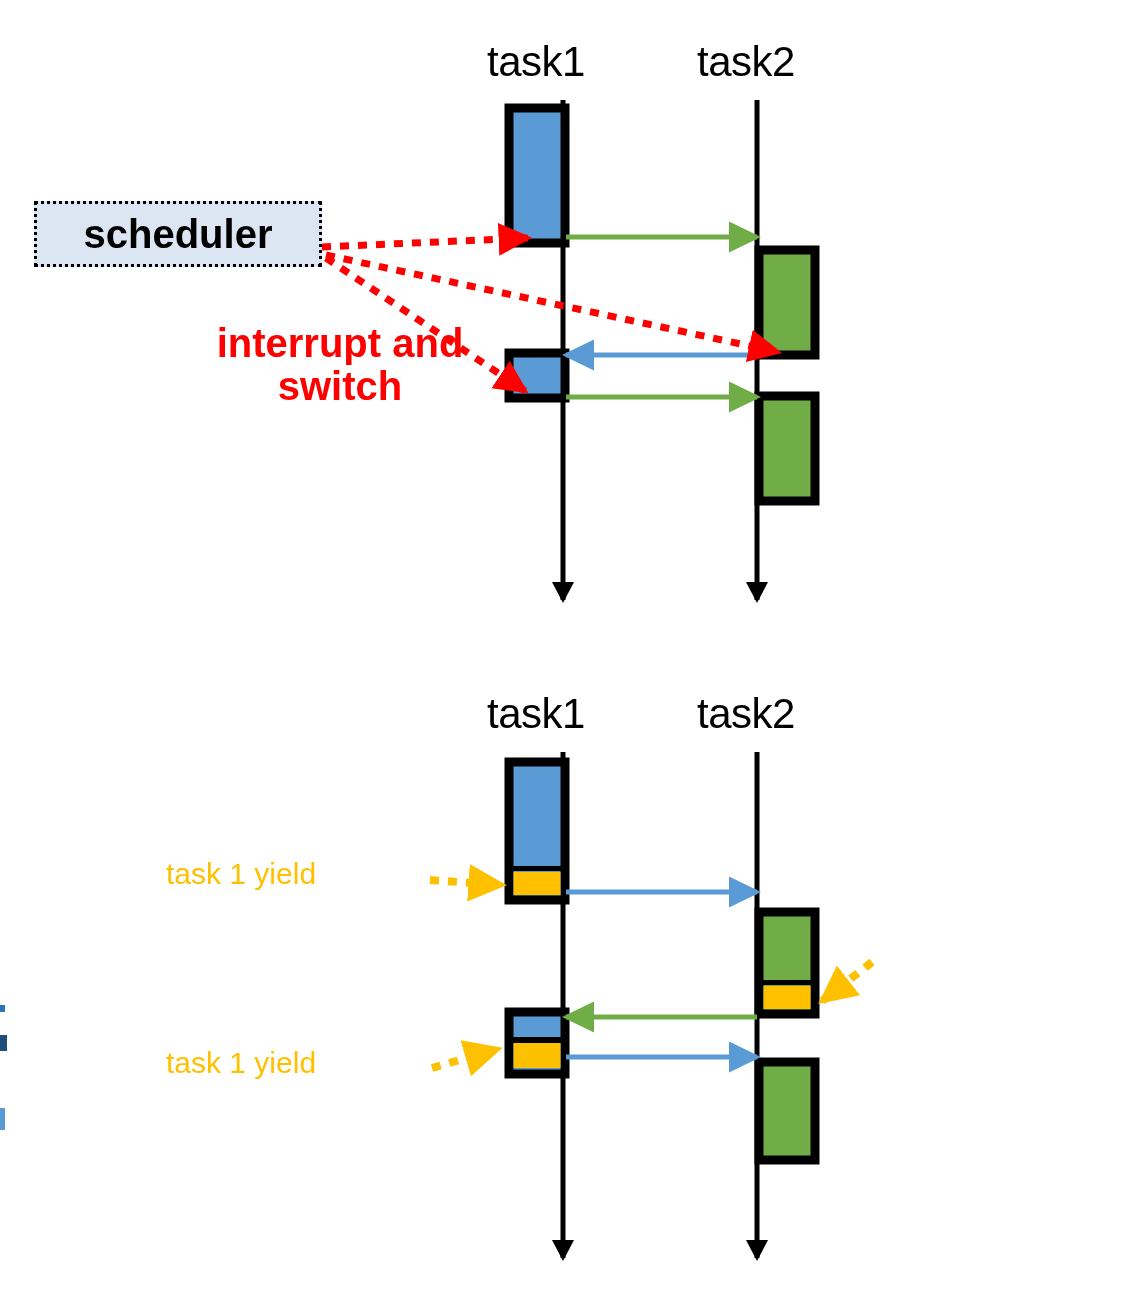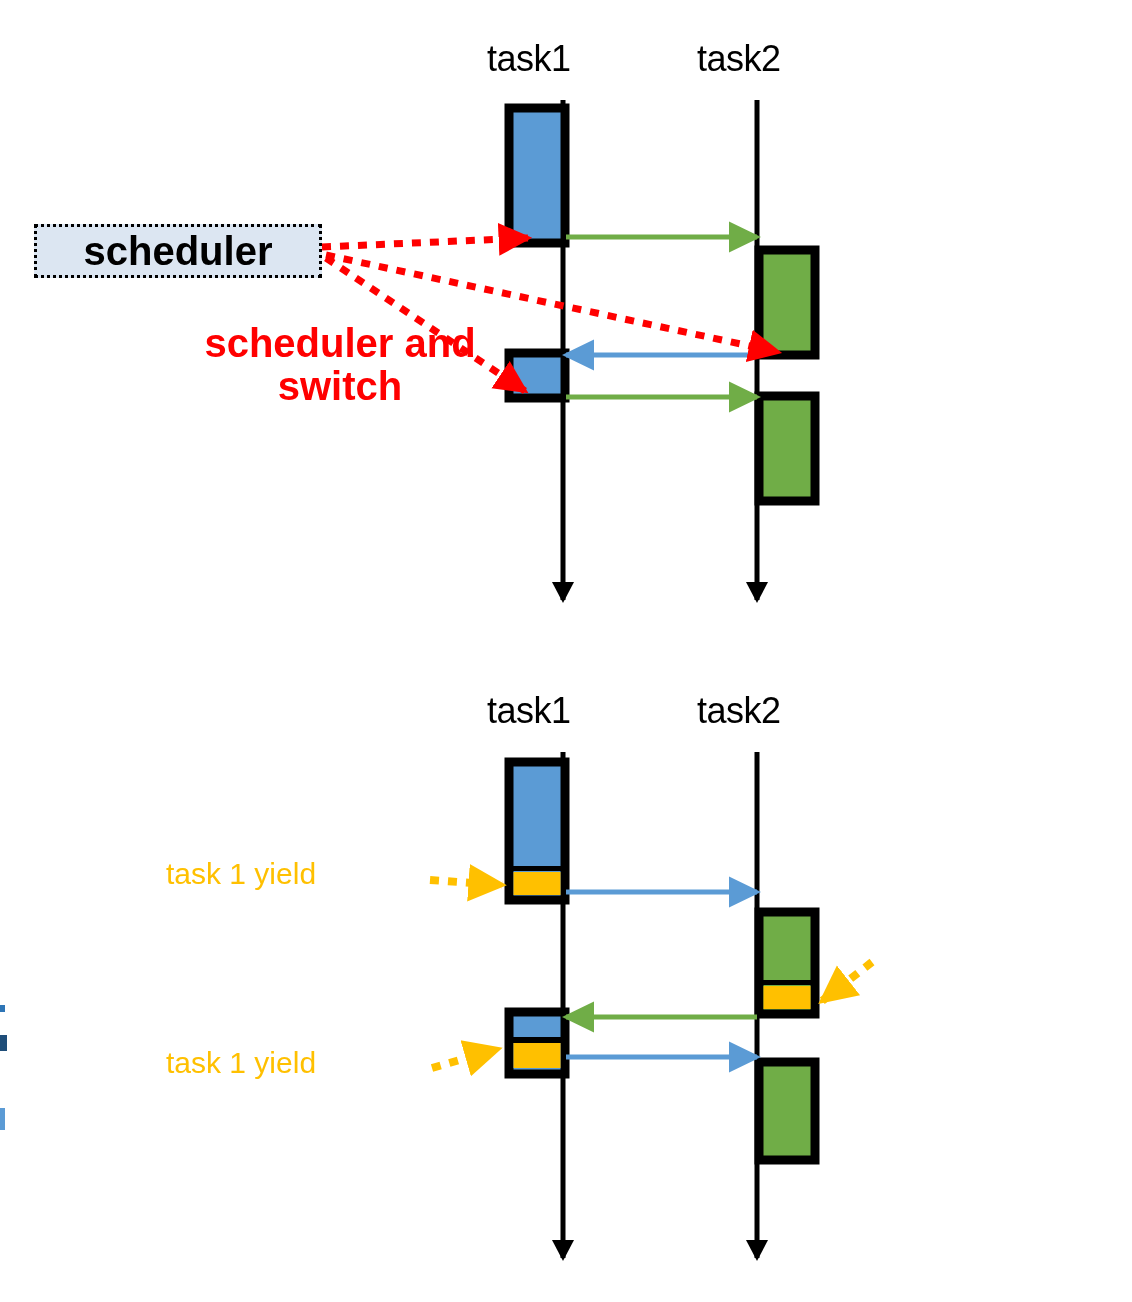--- a/index.html
+++ b/index.html
@@ -20,21 +20,21 @@
   .svg-layer {
     position: absolute;
     left: 0;
     top: 0;
     width: 1132px;
     height: 1302px;
   }
   .lane-label {
     position: absolute;
     font-family: "Liberation Sans", sans-serif;
-    font-size: 36px;
+    font-size: 42px;
     font-weight: 400;
     color: #000000;
     white-space: nowrap;
     letter-spacing: -0.5px;
   }
   .sched-box {
     position: absolute;
     background: #dce6f2;
     border: 3px dotted #000000;
     display: flex;
@@ -159,25 +159,25 @@
     <line x1="432" y1="1068" x2="498" y2="1049" stroke="#ffc000" stroke-width="8" stroke-dasharray="9 9" marker-end="url(#arr-yellow)"></line>
 
     <rect x="0" y="1005" width="5" height="7" fill="#2e75b6"></rect>
     <rect x="0" y="1035" width="7" height="16" fill="#1f4e79"></rect>
     <rect x="0" y="1108" width="5" height="22" fill="#5b9bd5"></rect>
   </svg>
 
   <div class="lane-label" style="left:487px; top:38px;">task1</div>
   <div class="lane-label" style="left:697px; top:38px;">task2</div>
 
-  <div class="sched-box" style="left:34px; top:224px; width:288px; height:54px;">
+  <div class="sched-box" style="left:34px; top:201px; width:288px; height:66px;">
     <span class="sched-text">scheduler</span>
   </div>
 
-  <div class="red-note" style="left:175px; top:322px; width:330px;">scheduler and
+  <div class="red-note" style="left:175px; top:322px; width:330px;">interrupt and
 switch</div>
 
   <div class="lane-label" style="left:487px; top:690px;">task1</div>
   <div class="lane-label" style="left:697px; top:690px;">task2</div>
 
   <div class="yield-label" style="left:166px; top:857px;">task 1 yield</div>
   <div class="yield-label" style="left:166px; top:1046px;">task 1 yield</div>
 
 </div>
 

